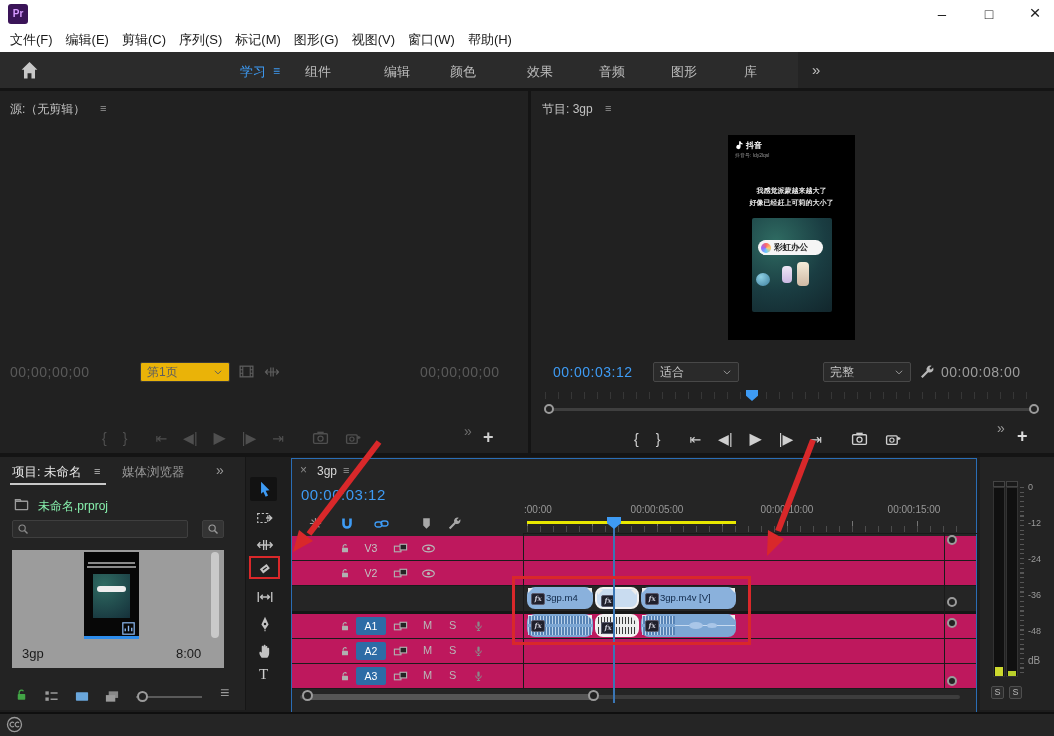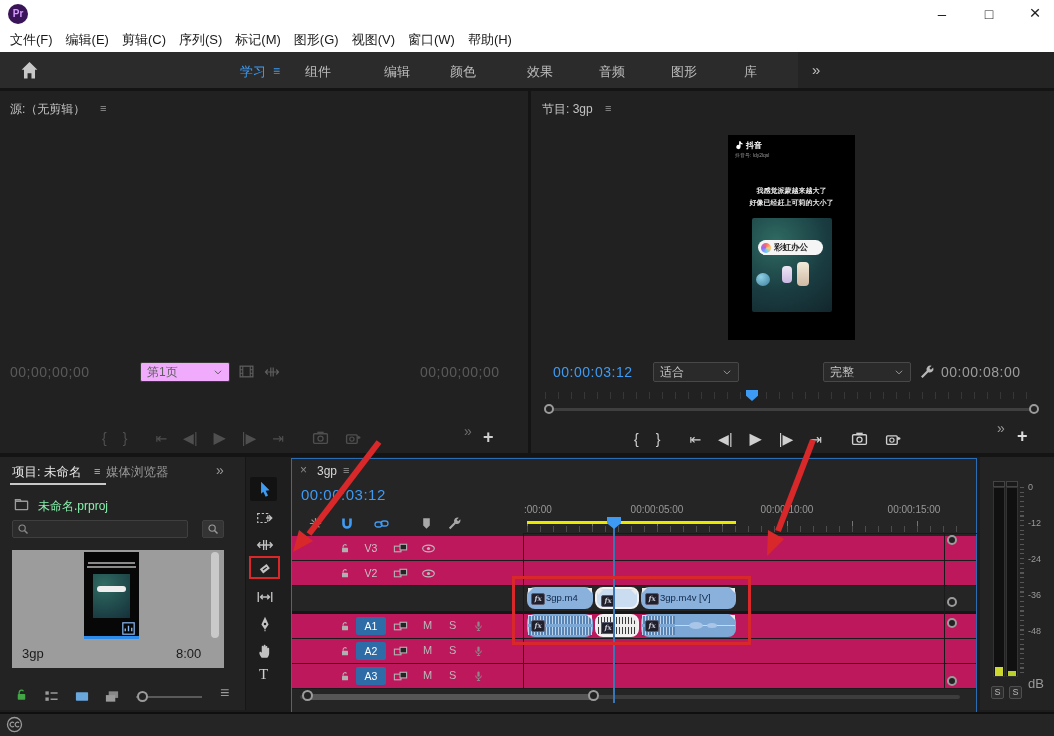--- a/index.html
+++ b/index.html
@@ -137,21 +137,21 @@
         </g>
 <g id="i-export">
           <rect x="1.5" y="5.5" width="10" height="8" rx="1" fill="none" stroke="currentColor" stroke-width="1.3"></rect>
           <circle cx="6.5" cy="9.5" r="2" fill="none" stroke="currentColor" stroke-width="1.1"></circle>
           <path d="M11.5 8 h3 M13 6.5 v3" stroke="currentColor" stroke-width="1.2"></path>
         </g>
 </defs>
     </svg>
 
 <div class="a" style="left:0;top:0;width:1054px;height:28px;background:#fff"></div>
-<div class="a" style="left:8px;top:4px;width:20px;height:20px;background:#3a1458;border-radius:10px;color:#d79bff;font-weight:bold;font-size:10px;text-align:center;line-height:20px"><span>Pr</span></div>
+<div class="a" style="left:8px;top:4px;width:20px;height:20px;background:#3a1458;border-radius:3px;color:#d79bff;font-weight:bold;font-size:10px;text-align:center;line-height:20px"><span>Pr</span></div>
 <div class="a" style="left:925px;top:2px;width:34px;height:24px;text-align:center;font-size:15px;color:#222;line-height:24px">–</div>
 <div class="a" style="left:972px;top:2px;width:34px;height:24px;text-align:center;font-size:14px;color:#222;line-height:24px">□</div>
 <div class="a" style="left:1018px;top:0px;width:34px;height:26px;text-align:center;font-size:19px;color:#222;line-height:26px">×</div>
 
 <div class="a" style="left:0;top:28px;width:1054px;height:24px;background:#fff;display:flex;align-items:center;gap:13px;padding-left:10px;font-size:13px;color:#1a1a1a">
   <span>文件(F)</span>
   <span>编辑(E)</span>
   <span>剪辑(C)</span>
   <span>序列(S)</span>
   <span>标记(M)</span>
@@ -176,21 +176,21 @@
 <span class="a nw" style="left:671px;top:63px;font-size:13px;color:#bdbdbd">图形</span>
 <span class="a nw" style="left:744px;top:63px;font-size:13px;color:#bdbdbd">库</span>
 <span class="a" style="left:812px;top:61px;font-size:15px;color:#c0c0c0">»</span>
 
 <div class="a" style="left:0;top:88px;width:1054px;height:3px;background:#141414"></div>
 
 <div class="a" style="left:0;top:91px;width:528px;height:362px;background:#212121"></div>
 <span class="a nw" style="left:10px;top:101px;font-size:12px;color:#c2c2c2">源:（无剪辑）</span>
 <span class="a" style="left:100px;top:102px;font-size:11px;color:#9a9a9a">≡</span>
 <span class="a nw" style="left:10px;top:364px;font-size:14px;color:#5a5a5a;letter-spacing:.5px">00;00;00;00</span>
-<div class="a dd" style="left:140px;top:362px;width:90px;height:20px;background:#f0abfc;border-color:#3a3a3a;color:#5e5e5e">
+<div class="a dd" style="left:140px;top:362px;width:90px;height:20px;background:#eab308;border-color:#3a3a3a;color:#5e5e5e">
   <span>第1页</span>
   <svg width="10" height="10" viewBox="0 0 16 16" style="color:#5e5e5e">
         <use href="#i-caret"></use>
       </svg>
 </div>
 <svg class="a" width="17" height="17" viewBox="0 0 16 16" style="left:238px;top:363px;color:#5e5e5e">
       <use href="#i-film"></use>
     </svg>
 <svg class="a" width="16" height="16" viewBox="0 0 16 16" style="left:264px;top:364px;color:#5e5e5e">
       <use href="#i-ripple"></use>
@@ -280,21 +280,21 @@
 </div>
 <span class="a" style="left:997px;top:420px;font-size:14px;color:#9a9a9a">»</span>
 <span class="a" style="left:1017px;top:426px;font-size:18px;color:#dcdcdc;font-weight:bold">+</span>
 
 <div class="a" style="left:0;top:453px;width:1054px;height:4px;background:#141414"></div>
 
 <div class="a" style="left:0;top:457px;width:245px;height:253px;background:#232323"></div>
 <span class="a nw" style="left:12px;top:464px;font-size:12.5px;color:#e6e6e6">项目: 未命名</span>
 <span class="a" style="left:94px;top:465px;font-size:11px;color:#c0c0c0">≡</span>
 <div class="a" style="left:10px;top:483px;width:96px;height:2px;background:#c8c8c8"></div>
-<span class="a nw" style="left:106px;top:464px;font-size:12.5px;color:#9a9a9a">媒体浏览器</span>
+<span class="a nw" style="left:122px;top:464px;font-size:12.5px;color:#9a9a9a">媒体浏览器</span>
 <span class="a" style="left:216px;top:462px;font-size:14px;color:#9a9a9a">»</span>
 <svg class="a" width="17" height="15" viewBox="0 0 16 16" style="left:13px;top:497px;color:#9a9a9a">
       <use href="#i-bin"></use>
     </svg>
 <span class="a nw" style="left:38px;top:498px;font-size:12px;color:#86efac">未命名.prproj</span>
 <div class="a" style="left:12px;top:520px;width:176px;height:18px;background:#2b2b2b;border:1px solid #3f3f3f;border-radius:2px;box-sizing:border-box"></div>
 <svg class="a" width="12" height="12" viewBox="0 0 16 16" style="left:17px;top:523px;color:#8a8a8a">
       <use href="#i-search"></use>
     </svg>
 <div class="a" style="left:202px;top:520px;width:22px;height:18px;background:#343434;border:1px solid #3f3f3f;border-radius:2px;box-sizing:border-box"></div>
@@ -510,21 +510,21 @@
 </div>
 <div class="a" style="left:1006px;top:487px;width:12px;height:190px;background:#101010;border:1px solid #333;box-sizing:border-box">
   <div class="a" style="left:1px;top:183px;width:8px;height:5px;background:#b9cf2a"></div>
 </div>
 <div class="a" style="left:1020px;top:487px;width:4px;height:190px;background:repeating-linear-gradient(180deg,#555 0 1px,transparent 1px 4.75px)"></div>
 <span class="a" style="left:1028px;top:482px;font-size:9px;color:#9a9a9a">0</span>
 <span class="a" style="left:1028px;top:518px;font-size:9px;color:#9a9a9a">-12</span>
 <span class="a" style="left:1028px;top:554px;font-size:9px;color:#9a9a9a">-24</span>
 <span class="a" style="left:1028px;top:590px;font-size:9px;color:#9a9a9a">-36</span>
 <span class="a" style="left:1028px;top:626px;font-size:9px;color:#9a9a9a">-48</span>
-<span class="a" style="left:1028px;top:676px;font-size:13px;color:#9a9a9a">dB</span>
+<span class="a" style="left:1028px;top:655px;font-size:10px;color:#9a9a9a">dB</span>
 <div class="a" style="left:991px;top:686px;width:13px;height:13px;background:#2d2d2d;border:1px solid #4e4e4e;border-radius:2px;box-sizing:border-box;text-align:center;line-height:11px;font-size:9px;color:#b8b8b8"><span>S</span></div>
 <div class="a" style="left:1009px;top:686px;width:13px;height:13px;background:#2d2d2d;border:1px solid #4e4e4e;border-radius:2px;box-sizing:border-box;text-align:center;line-height:11px;font-size:9px;color:#b8b8b8"><span>S</span></div>
 
 <div class="a" style="left:0;top:712px;width:1054px;height:24px;background:#252525;border-top:2px solid #0f0f0f;box-sizing:content-box"></div>
 <svg class="a" width="17" height="17" viewBox="0 0 16 16" style="left:6px;top:716px;color:#9a9a9a">
       <use href="#i-cc"></use>
     </svg>
 
 <div class="redbox a" style="left:249px;top:556px;width:31px;height:23px;border-width:2.5px"></div>
 <div class="redbox a" style="left:512px;top:576px;width:239px;height:69px"></div>

